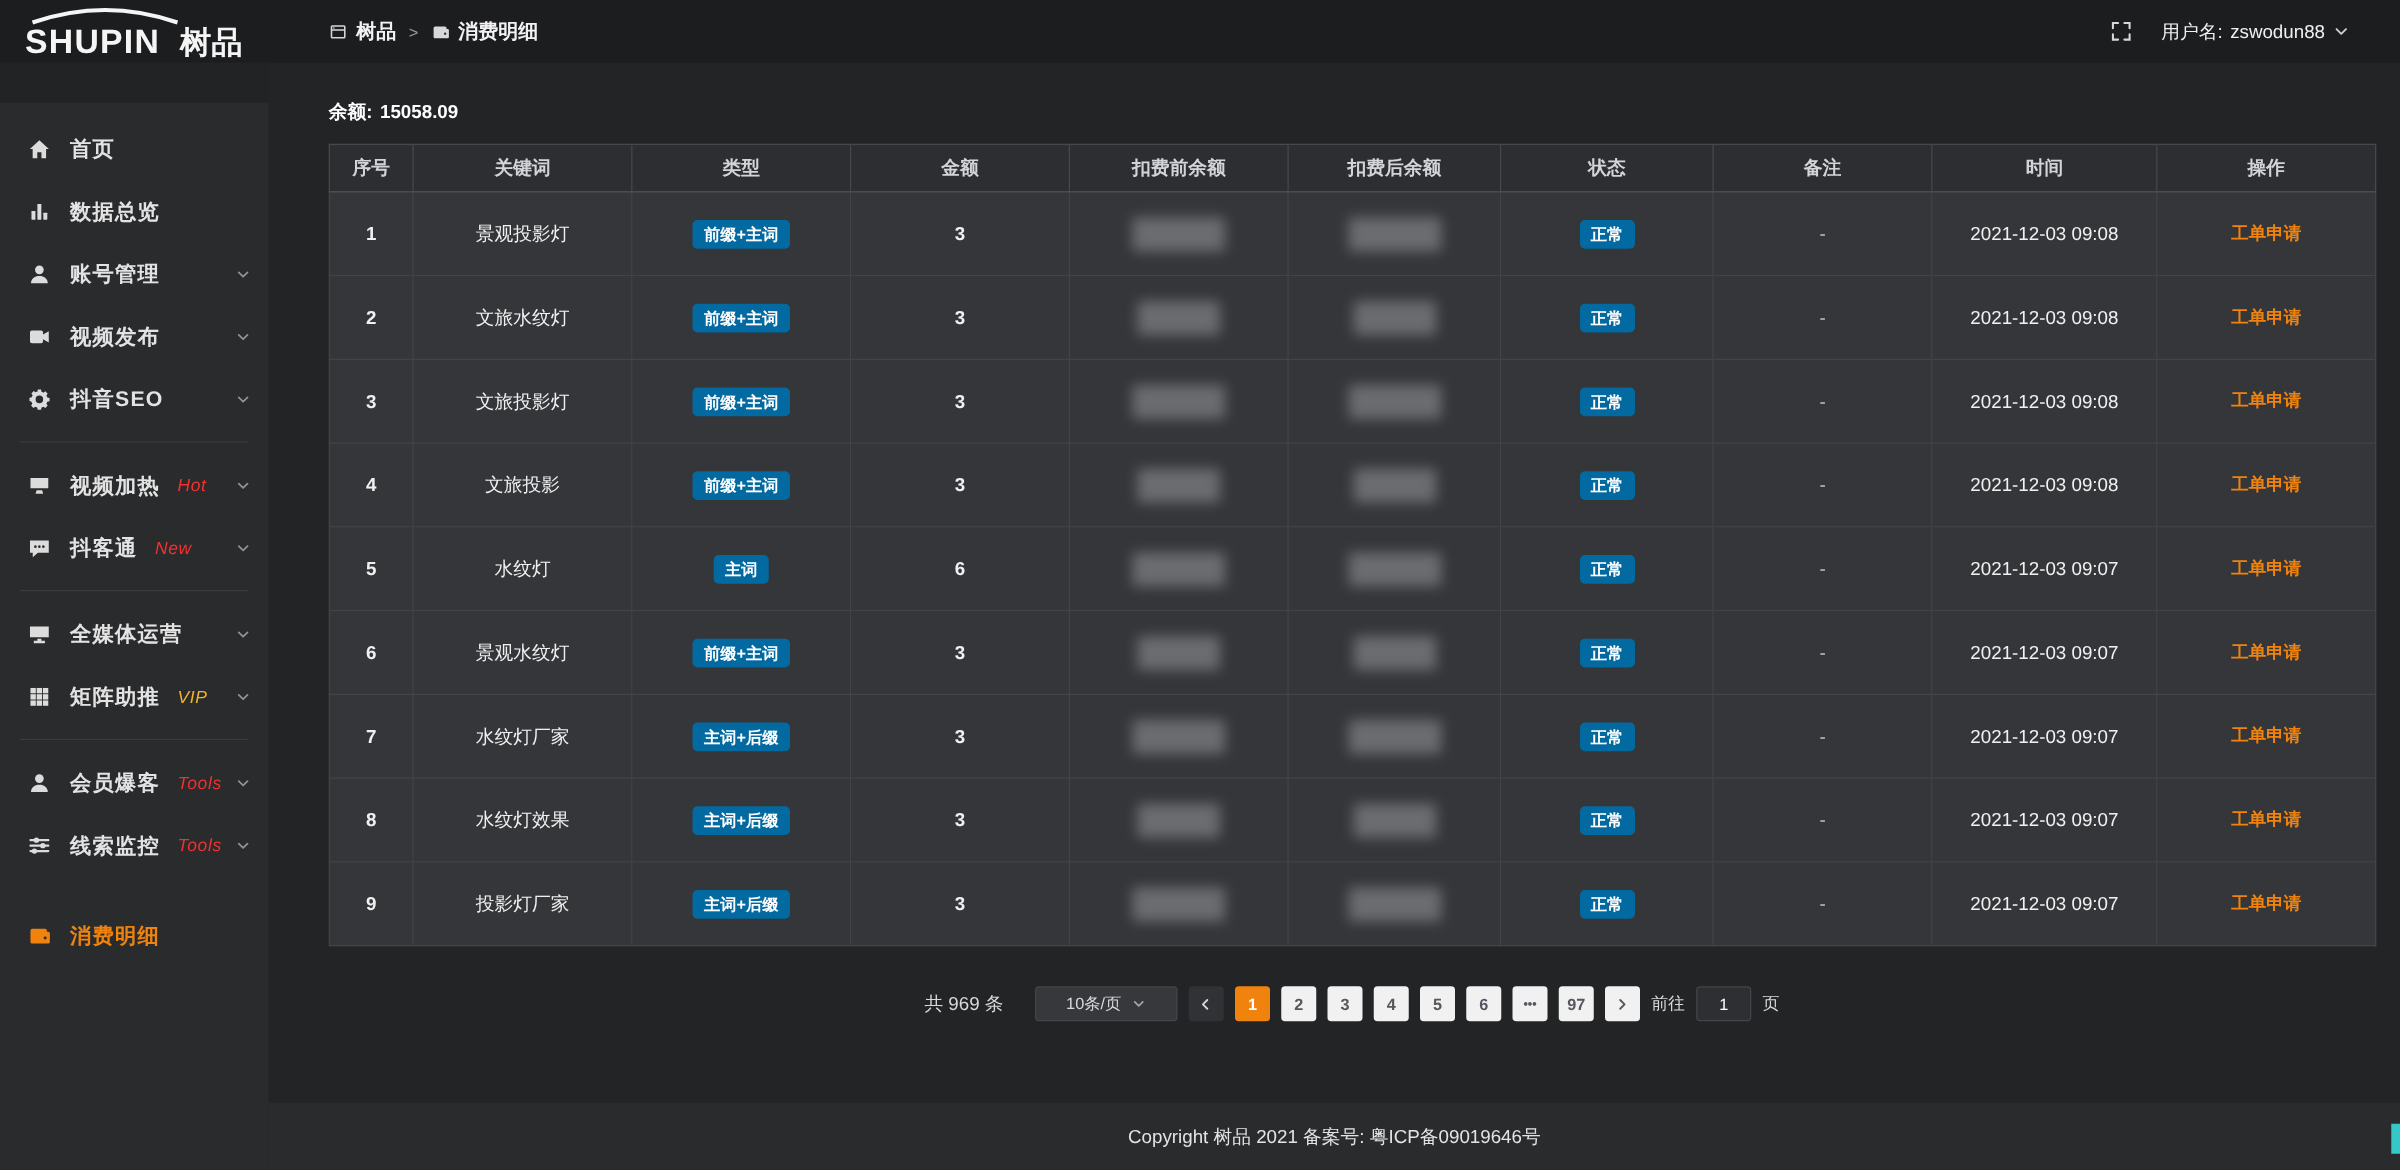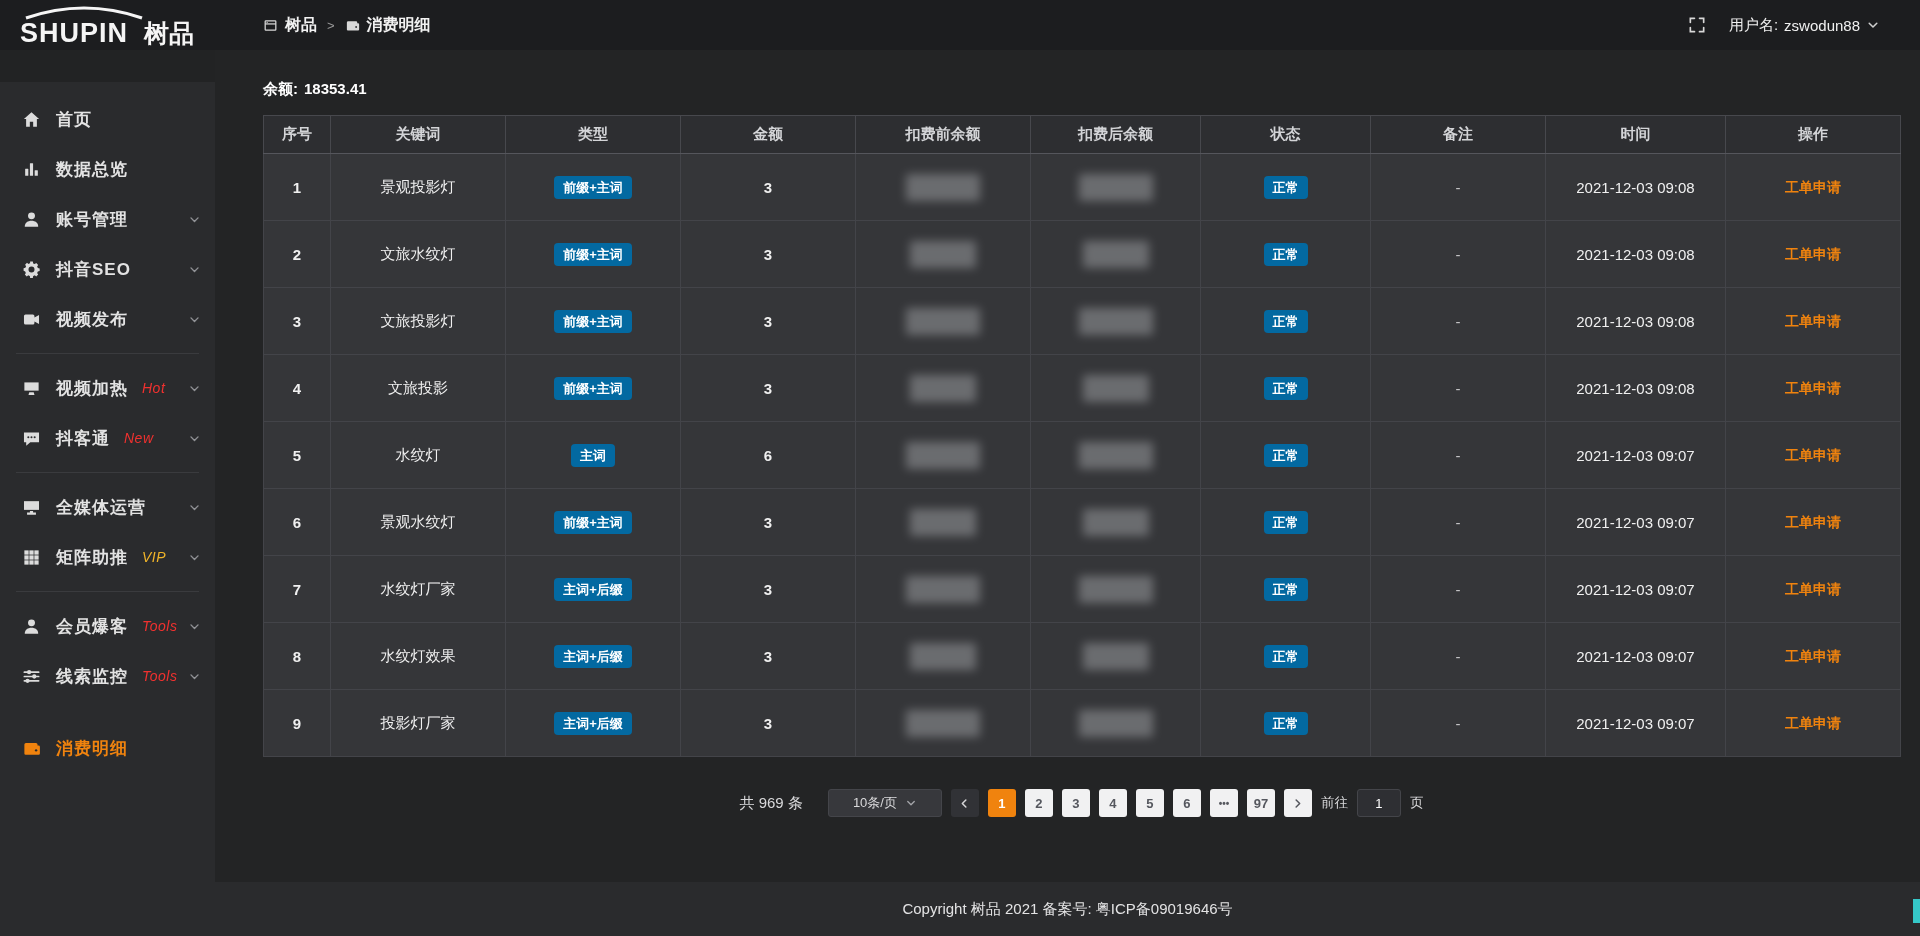--- a/index.html
+++ b/index.html
@@ -246,32 +246,32 @@
         <svg class="ic">
           <use href="#user-icon"></use>
         </svg>
         <span class="lbl">账号管理</span>
         <svg class="chev">
           <use href="#chevron-down-icon"></use>
         </svg>
       </div>
       <div class="side-item">
         <svg class="ic">
+          <use href="#video-icon"></use>
+        </svg>
+        <span class="lbl">视频发布</span>
+        <svg class="chev">
+          <use href="#chevron-down-icon"></use>
+        </svg>
+      </div>
+      <div class="side-item">
+        <svg class="ic">
           <use href="#gear-icon"></use>
         </svg>
         <span class="lbl">抖音SEO</span>
-        <svg class="chev">
-          <use href="#chevron-down-icon"></use>
-        </svg>
-      </div>
-      <div class="side-item">
-        <svg class="ic">
-          <use href="#video-icon"></use>
-        </svg>
-        <span class="lbl">视频发布</span>
         <svg class="chev">
           <use href="#chevron-down-icon"></use>
         </svg>
       </div>
       <div class="side-divider"></div>
       <div class="side-item">
         <svg class="ic">
           <use href="#display-icon"></use>
         </svg>
         <span class="lbl">视频加热</span>
@@ -336,21 +336,21 @@
         <svg class="ic">
           <use href="#wallet-icon"></use>
         </svg>
         <span class="lbl">消费明细</span>
       </div>
     </nav>
 </aside>
 
 <main class="main">
   <div class="balance">
-    <span>余额:</span><b>18353.41</b>
+    <span>余额:</span><b>15058.09</b>
   </div>
 
   <table class="grid">
     <colgroup>
       <col style="width:67px">
         <col style="width:175px">
         <col style="width:175px">
         <col style="width:175px">
       <col style="width:175px">
         <col style="width:170px">

